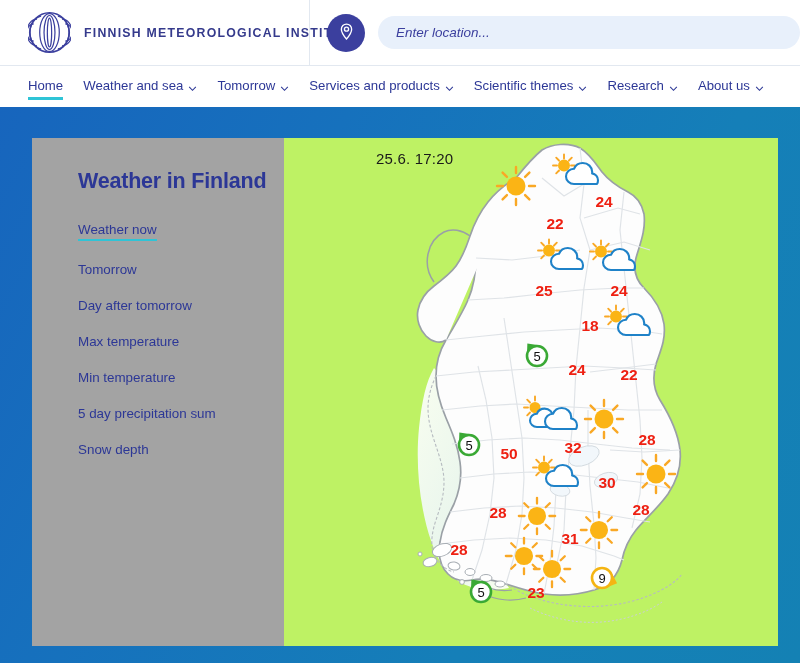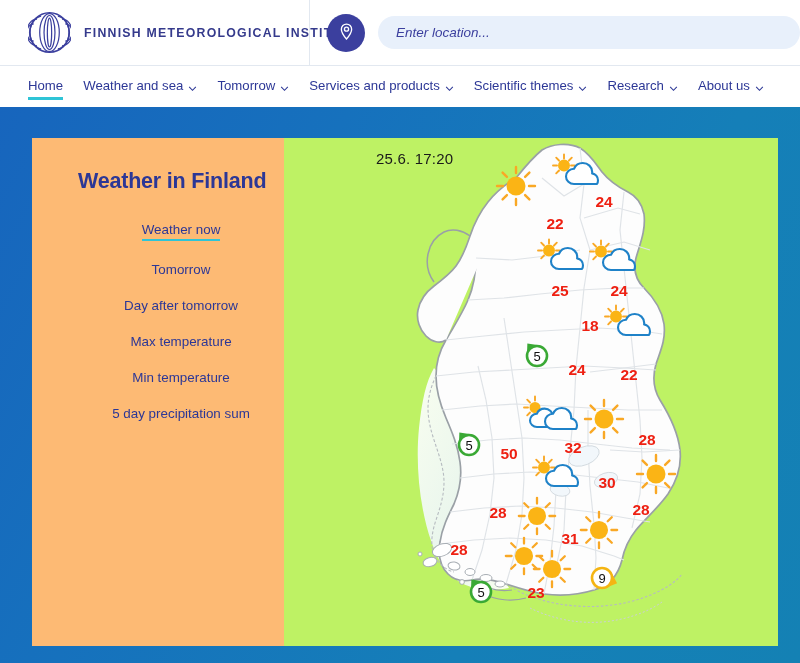--- a/index.html
+++ b/index.html
@@ -108,31 +108,31 @@
     height: 100%;
     display: flex;
     background: #ffffff;
     overflow: hidden;
   }
 
   
   .sidebar {
     width: 252px;
     flex: 0 0 252px;
-    background: #fdba74;
+    background: #a3a3a3;
     padding: 31px 0 0 46px;
   }
   .side-title {
     font-size: 21.5px;
     font-weight: bold;
     color: #2c3796;
     margin-bottom: 26px;
     letter-spacing: -0.2px;
   }
-  .side-list { list-style: none; text-align: center; }
+  .side-list { list-style: none; }
   .side-item {
     font-size: 13.4px;
     color: #2c3796;
     margin-bottom: 19px;
     cursor: pointer;
     display: inline-block;
   }
   .side-item.active {
     border-bottom: 2.5px solid #2fc4d6;
     padding-bottom: 2px;
@@ -262,20 +262,21 @@
 
     <div class="sidebar">
       <div class="side-title">Weather in Finland</div>
       <ul class="side-list">
         <li><span class="side-item active">Weather now</span></li>
         <li><span class="side-item">Tomorrow</span></li>
         <li><span class="side-item">Day after tomorrow</span></li>
         <li><span class="side-item">Max temperature</span></li>
         <li><span class="side-item">Min temperature</span></li>
         <li><span class="side-item">5 day precipitation sum</span></li>
+        <li><span class="side-item">Snow depth</span></li>
       </ul>
     </div>
 
     <div class="maparea">
       <div class="timestamp">25.6. 17:20</div>
 
       <svg class="mapsvg" width="470" height="508" viewBox="0 0 470 508">
         <defs>
           <linearGradient id="seaGrad" x1="0" y1="0" x2="1" y2="1">
             <stop offset="0%" stop-color="#ffffff"></stop>
@@ -597,21 +598,21 @@
       <span class="windmark" style="left:319px; top:442px;">
         <svg width="34" height="34" viewBox="0 0 34 34">
           <path d="M17 2 L 26 12 L 8 12 Z" fill="#f5b512" transform="rotate(110 17 17)"></path>
           <circle cx="16" cy="17" r="10" fill="#ffffff" stroke="#f5b512" stroke-width="2.6"></circle>
           <text x="16" y="22" font-family="Liberation Sans, sans-serif" font-size="13" fill="#111" text-anchor="middle">9</text>
         </svg>
       </span>
 
       <span class="temp" style="left:320px; top:64px;">24</span>
       <span class="temp" style="left:271px; top:86px;">22</span>
-      <span class="temp" style="left:276px; top:153px;">25</span>
+      <span class="temp" style="left:260px; top:153px;">25</span>
       <span class="temp" style="left:335px; top:153px;">24</span>
       <span class="temp" style="left:306px; top:188px;">18</span>
       <span class="temp" style="left:293px; top:232px;">24</span>
       <span class="temp" style="left:345px; top:237px;">22</span>
       <span class="temp" style="left:289px; top:310px;">32</span>
       <span class="temp" style="left:225px; top:316px;">50</span>
       <span class="temp" style="left:363px; top:302px;">28</span>
       <span class="temp" style="left:323px; top:345px;">30</span>
       <span class="temp" style="left:214px; top:375px;">28</span>
       <span class="temp" style="left:357px; top:372px;">28</span>

